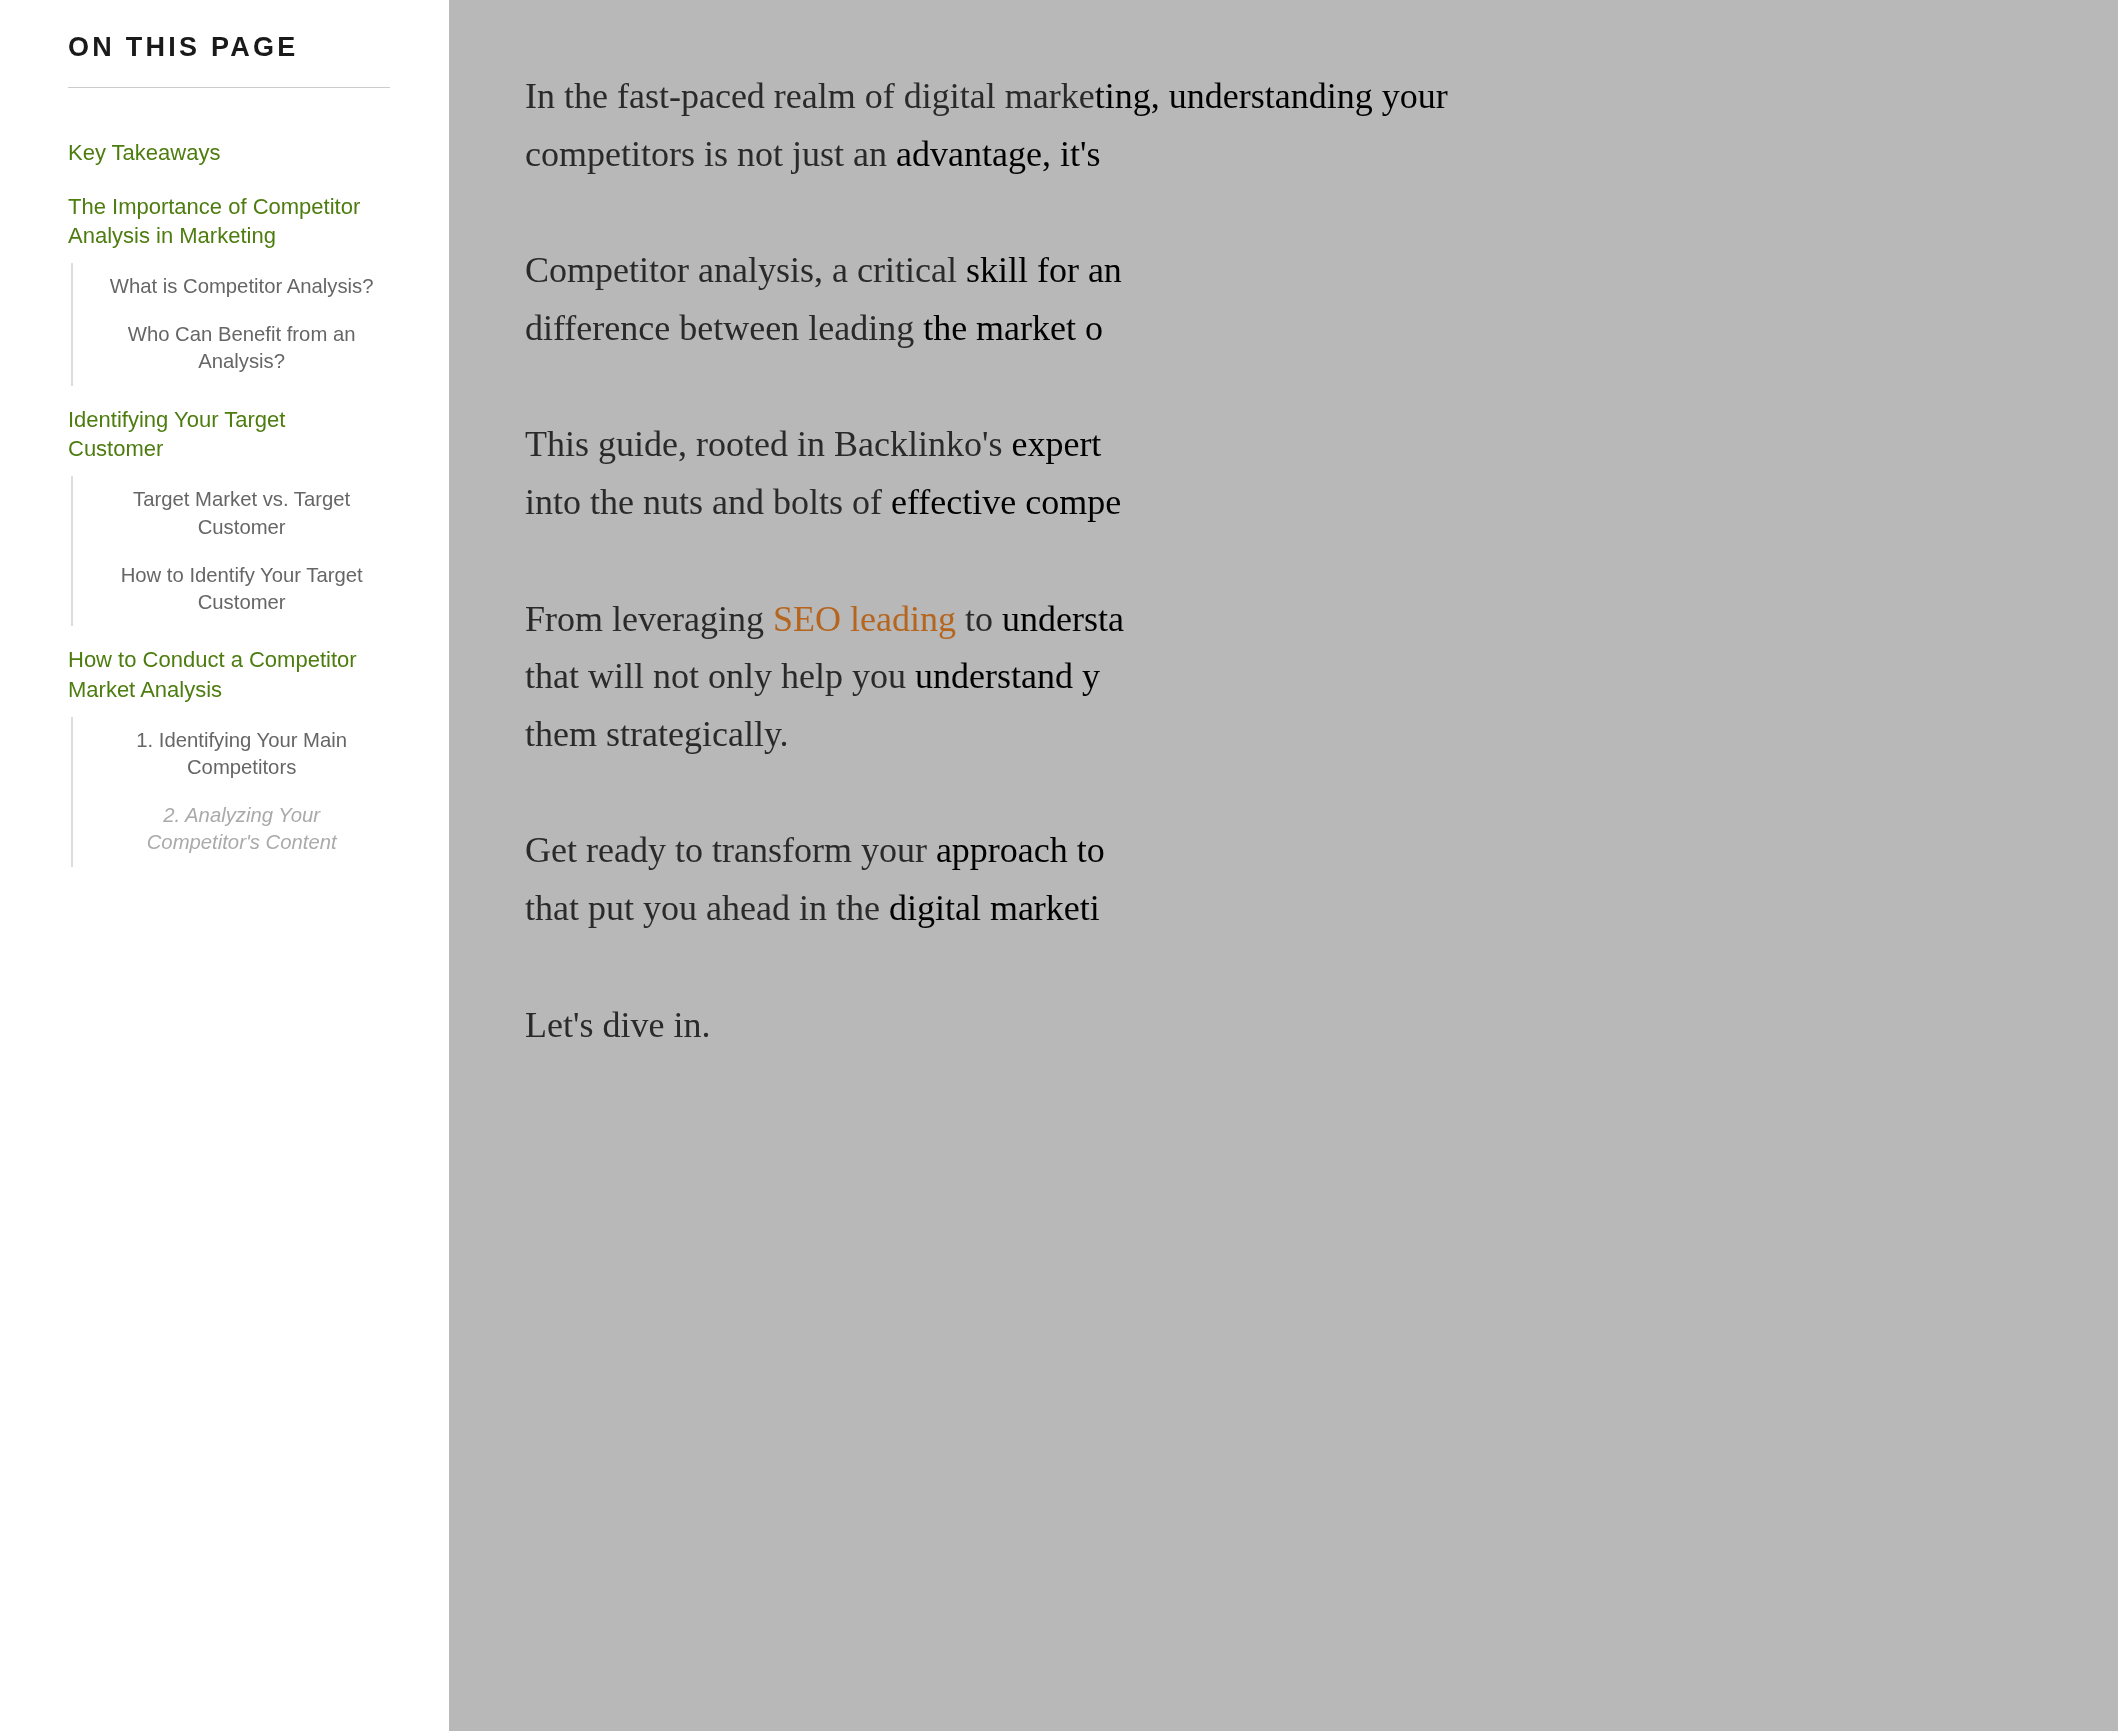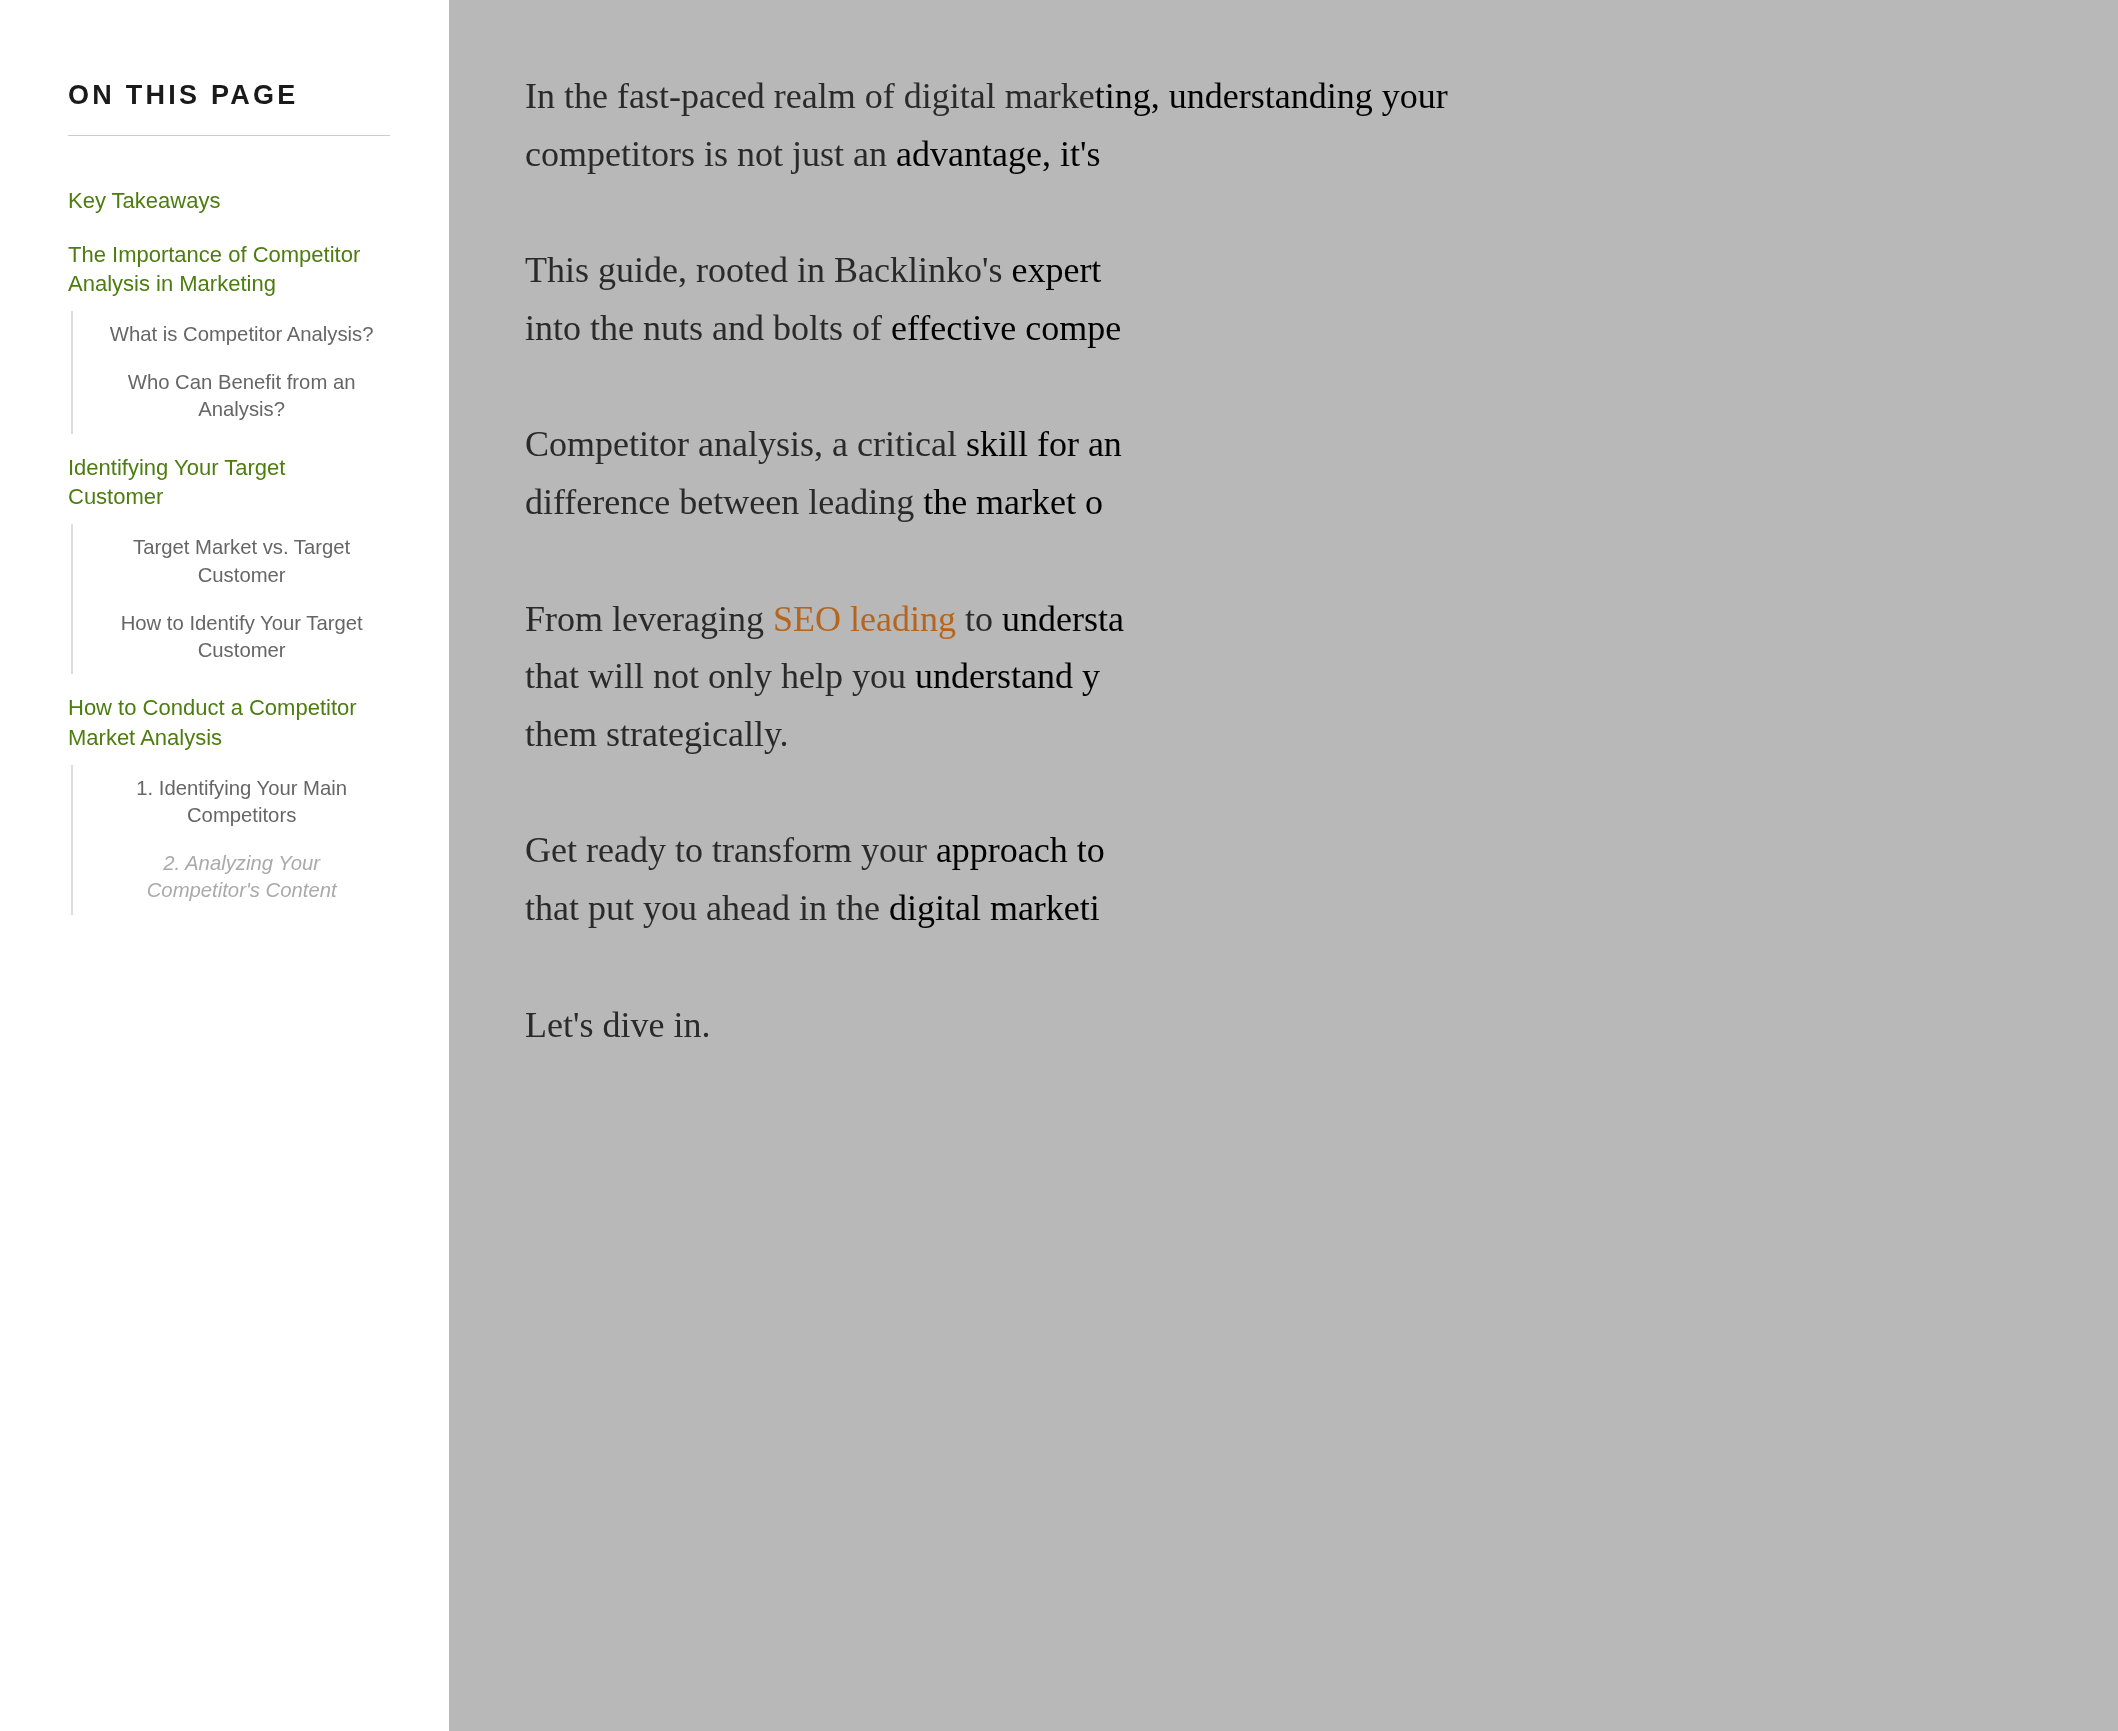--- a/index.html
+++ b/index.html
@@ -22,21 +22,21 @@
       width: 100%;
       height: 100%;
       position: relative;
     }
 
     
     .toc-panel {
       width: 449px;
       min-height: 100%;
       background-color: #ffffff;
-      padding: 80px 59px 68px 68px;
+      padding: 32px 59px 68px 68px;
       flex-shrink: 0;
       position: relative;
       z-index: 2;
     }
 
     .toc-title {
       font-family: Arial, Helvetica, sans-serif;
       font-weight: 800;
       font-size: 27px;
       letter-spacing: 0.12em;
@@ -180,27 +180,27 @@
   </div>
 
   <div class="content-area">
 
     <p class="content-paragraph">
       <span class="text-dark">In the fast-paced realm of digital marke</span><span class="text-faded">ting, understanding your</span><br>
       <span class="text-dark">competitors is not just an </span><span class="text-faded">advantage, it's</span>
     </p>
 
     <p class="content-paragraph">
+      <span class="text-dark">Competitor analysis, a critical </span><span class="text-faded">skill for an</span><br>
+      <span class="text-dark">difference between leading </span><span class="text-faded">the market o</span>
+    </p>
+
+    <p class="content-paragraph">
       <span class="text-dark">This guide, rooted in Backlinko's </span><span class="text-faded">expert</span><br>
       <span class="text-dark">into the nuts and bolts of </span><span class="text-faded">effective compe</span>
-    </p>
-
-    <p class="content-paragraph">
-      <span class="text-dark">Competitor analysis, a critical </span><span class="text-faded">skill for an</span><br>
-      <span class="text-dark">difference between leading </span><span class="text-faded">the market o</span>
     </p>
 
     <p class="content-paragraph">
       <span class="text-dark">From leveraging </span><a class="text-link">SEO leading</a><span class="text-dark"> to </span><span class="text-faded">understa</span><br>
       <span class="text-dark">that will not only help you </span><span class="text-faded">understand y</span><br>
       <span class="text-dark">them strategically.</span>
     </p>
 
     <p class="content-paragraph">
       <span class="text-dark">Get ready to transform your </span><span class="text-faded">approach to</span><br>

